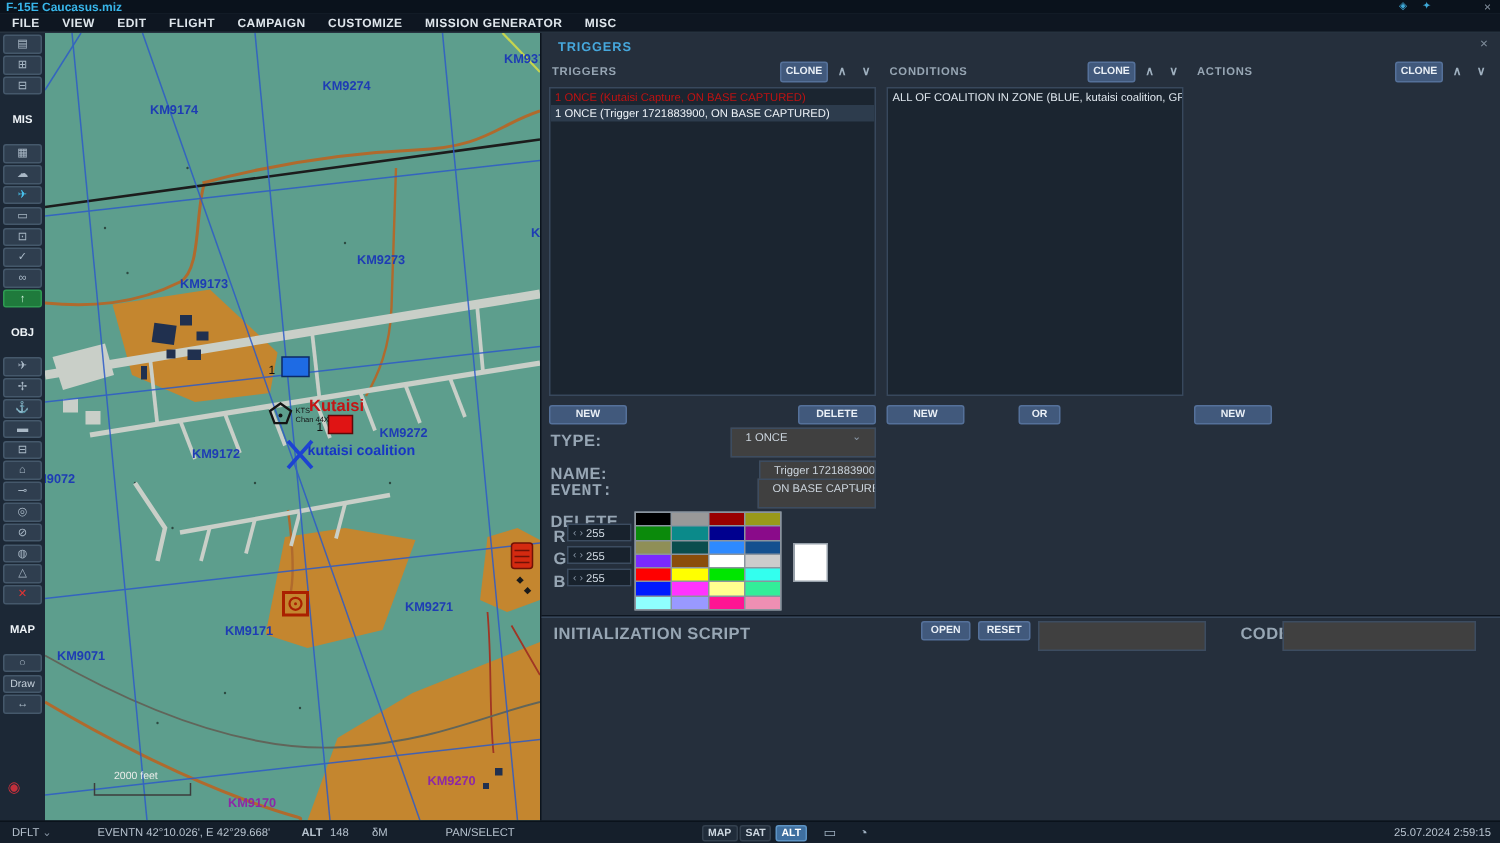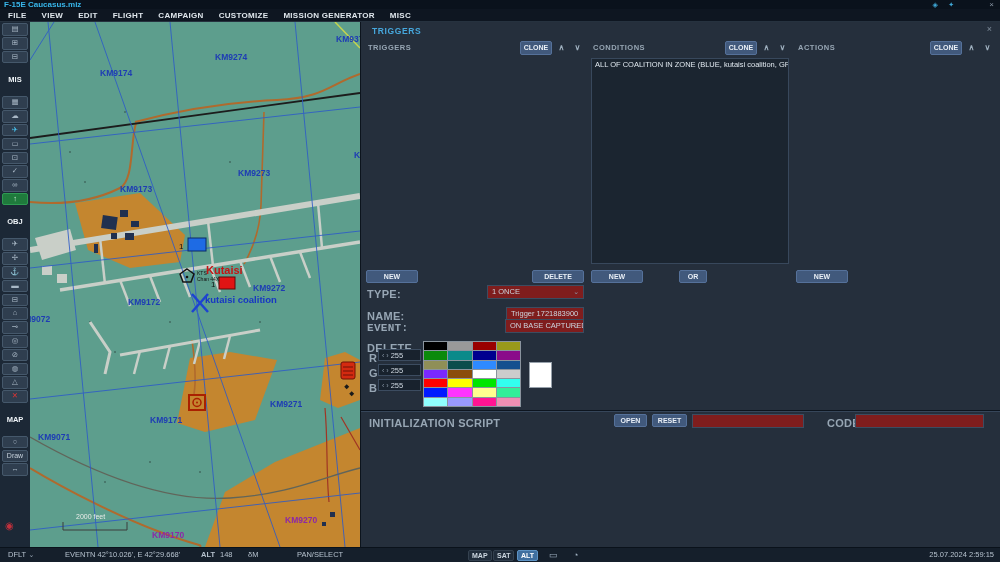--- a/index.html
+++ b/index.html
@@ -43,22 +43,22 @@
     color:#e9eff6;font-size:7px;font-weight:bold;text-align:center;line-height:11px;}
   .chev{width:13px;height:12px;margin-left:3px;color:#9fb0bf;font-size:8px;font-weight:bold;text-align:center;line-height:11px;}
   .listbox{position:absolute;left:0;right:0;top:18px;height:206px;background:#1b2530;border:1px solid #38485c;box-sizing:border-box;overflow:hidden;}
   .list-row{font-size:7.5px;line-height:11px;height:11px;padding:0 3px;color:#dfe7ee;white-space:nowrap;overflow:hidden;}
   .list-row.red{color:#c01212;}
   .list-row.selected{background:#2d3c4d;color:#eef3f8;}
   .col-buttons{position:absolute;left:0;right:0;top:230px;height:13px;display:flex;}
   .btn{height:13px;background:#41597c;border:1px solid #55719a;border-radius:2px;box-sizing:border-box;
     color:#e9eff6;font-size:7px;font-weight:bold;text-align:center;line-height:12px;}
   .p-label{position:absolute;font-size:11px;font-weight:bold;letter-spacing:.3px;color:#97a6b4;white-space:nowrap;}
-  .field{position:absolute;height:14px;background:#7f1d1d;border:1px solid #3c4c60;box-sizing:border-box;
-    color:#ccd5de;font-size:7.5px;line-height:11px;padding:0 4px;white-space:nowrap;overflow:hidden;}
+  .field{position:absolute;height:20px;background:#404040;border:1px solid #3c4c60;box-sizing:border-box;
+    color:#ccd5de;font-size:7.5px;line-height:11px;padding:0 9px;white-space:nowrap;overflow:hidden;}
   .field .dd-chev{float:right;color:#8b99a8;font-size:7px;}
   .stepper{position:absolute;height:12px;background:#18222d;border:1px solid #3c4c60;box-sizing:border-box;display:flex;align-items:center;
     color:#cfd8e1;font-size:7.5px;padding:0 3px;gap:2px;}
   .stepper .st-ar{color:#8b99a8;font-size:7px;}
   .palette{position:absolute;left:62px;top:319px;width:96px;height:64px;display:grid;
     grid-template-columns:repeat(4,1fr);grid-auto-rows:1fr;gap:1px;background:#8a949e;border:1px solid #8a949e;}
   .swatch-cell{width:100%;height:100%;}
   .sel-swatch{position:absolute;left:168px;top:340px;width:23px;height:26px;border:1px solid #97a1ab;box-sizing:border-box;}
   .divider{position:absolute;left:0;width:640px;height:1px;background:#0d151f;}
   .divider2{position:absolute;left:0;width:640px;height:1px;background:#36465a;}
@@ -264,20 +264,25 @@
   <span class="panel-title">TRIGGERS</span>
   <span class="panel-close">×</span>
 
   <div class="col" style="left:5px;width:218px;">
     <div class="col-head">
       <span class="col-title">TRIGGERS</span>
       <span class="clone-btn">CLONE</span>
       <span class="chev">∧</span>
       <span class="chev">∨</span>
     </div>
+    <div class="listbox">
+
+    <div class="list-row red"><span>1 ONCE (Kutaisi Capture, ON BASE CAPTURED)</span></div>
+        <div class="list-row selected"><span>1 ONCE (Trigger 1721883900, ON BASE CAPTURED)</span></div>
+      </div>
     <div class="col-buttons">
       <span class="btn" style="width:52px;">NEW</span>
       <span class="btn" style="width:52px;margin-left:auto;">DELETE</span>
     </div>
   </div>
 
   <div class="col" style="left:230px;width:198px;">
     <div class="col-head">
       <span class="col-title">CONDITIONS</span>
       <span class="clone-btn">CLONE</span>

